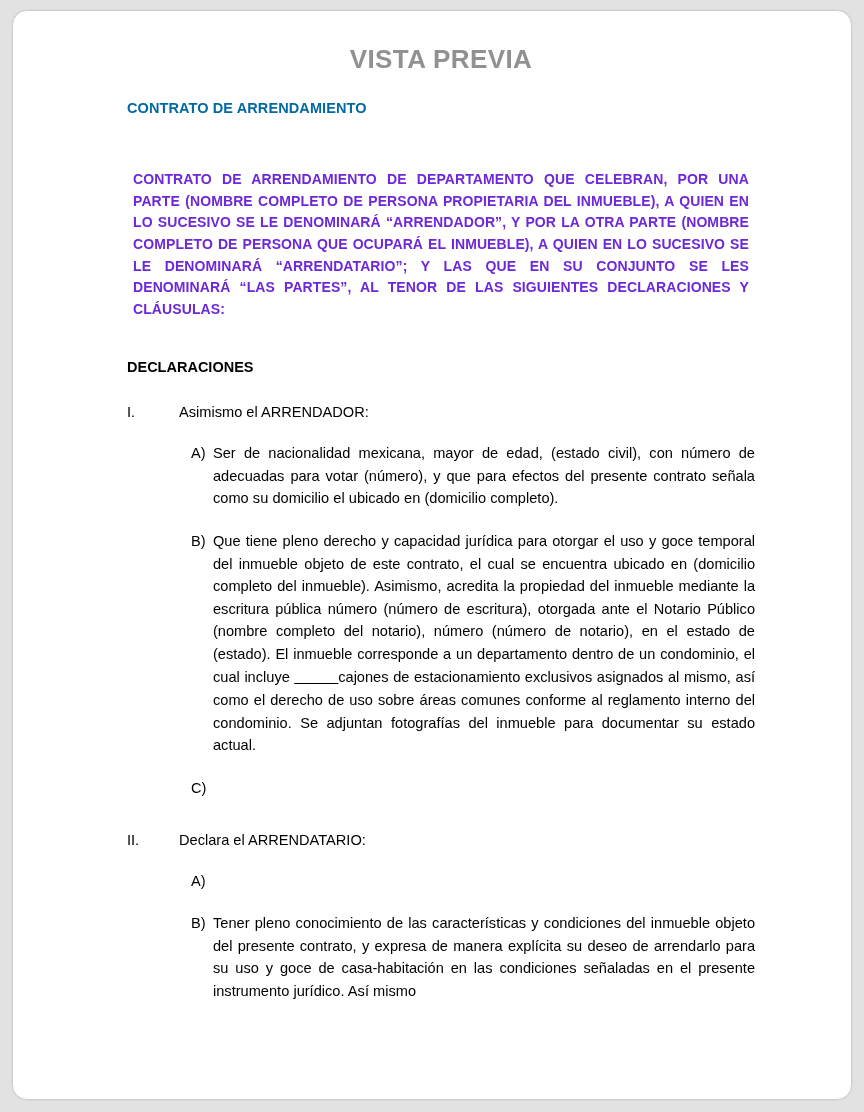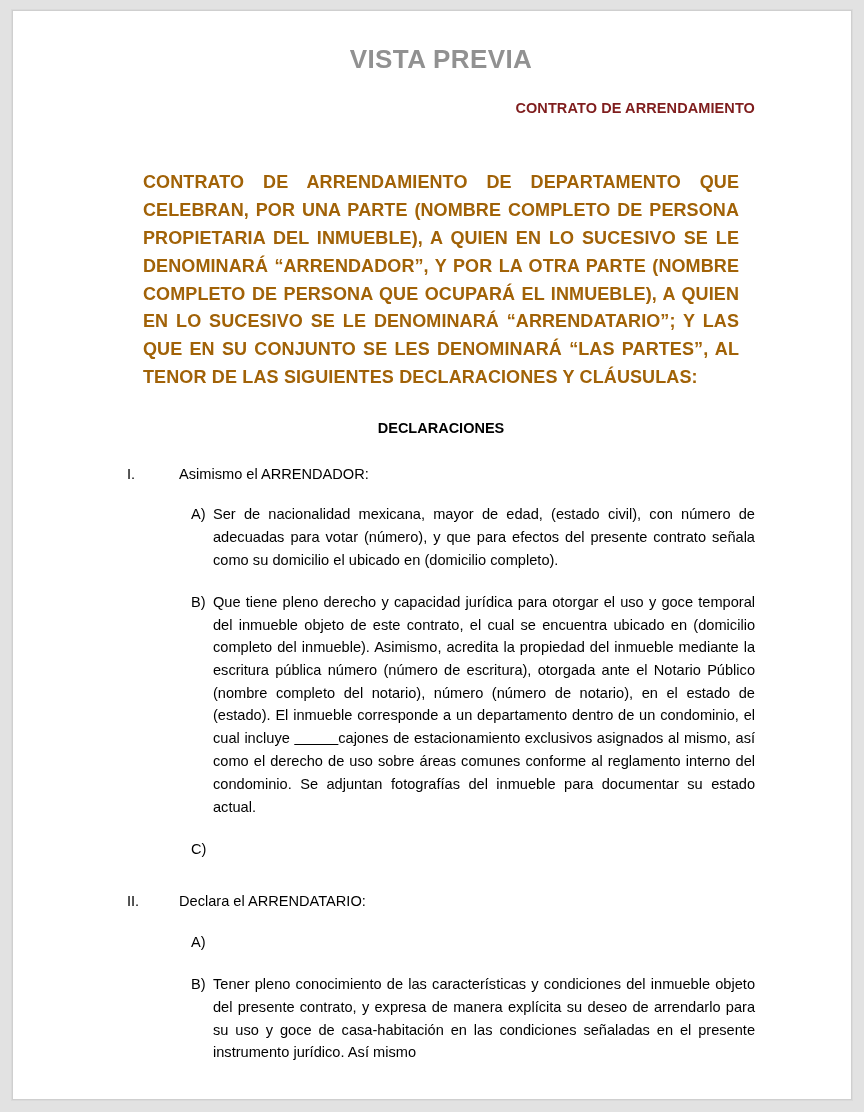--- a/index.html
+++ b/index.html
@@ -1,16 +1,16 @@
 <!DOCTYPE html>
 <html lang="es"><head>
 <meta charset="utf-8">
 <title>Vista Previa - Contrato de Arrendamiento</title>
 <style>
-  * { box-sizing: border-box; }
+  * { box-sizing: border-box; border-radius: 15px; }
   html, body {
     margin: 0;
     padding: 0;
   }
   body {
     width: 864px;
     height: 1112px;
     background: #e2e2e2;
     font-family: "Liberation Sans", sans-serif;
     overflow: hidden;
@@ -46,47 +46,46 @@
     text-align: center;
     color: #919191;
     font-size: 26px;
     font-weight: bold;
     letter-spacing: 0.4px;
     margin: 0 0 26px 0;
     line-height: 1.1;
   }
 
   .doc-title {
-    text-align: right;
-    color: #7f1d1d;
+    text-align: left;
+    color: #0369a1;
     font-size: 14.5px;
     font-weight: bold;
     letter-spacing: 0.1px;
     margin: 0 0 52px 0;
     line-height: 1.2;
   }
 
   .section-heading {
-    text-align: center;
     font-size: 14.5px;
     font-weight: bold;
     color: #000;
-    margin: 28px 0 26px 0;
+    margin: 38px 0 26px 0;
     line-height: 1.2;
   }
 
   
   .preamble {
-    font-size: 18px;
+    font-size: 14px;
     font-weight: bold;
-    color: #a16207;
+    color: #6d28d9;
     text-align: justify;
     text-justify: inter-word;
     line-height: 1.55;
-    margin: 16px;
+    margin: 6px;
     letter-spacing: 0.1px;
     word-spacing: 0.2px;
   }
 
   
   .declarant-row {
     display: flex;
     font-size: 14.6px;
     color: #000;
     line-height: 1.5;

